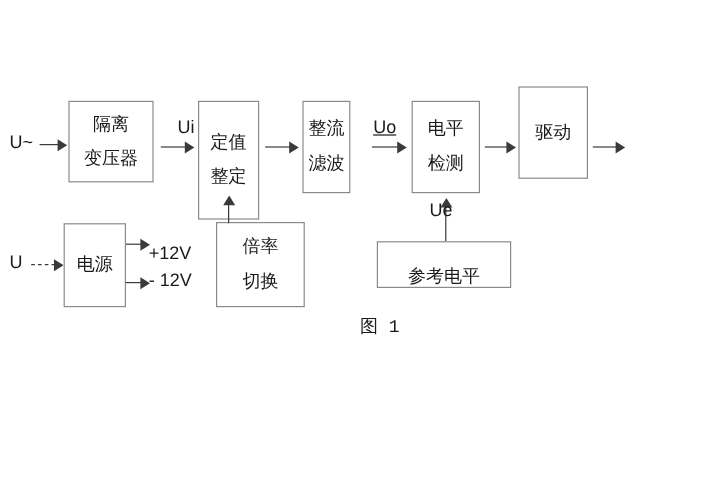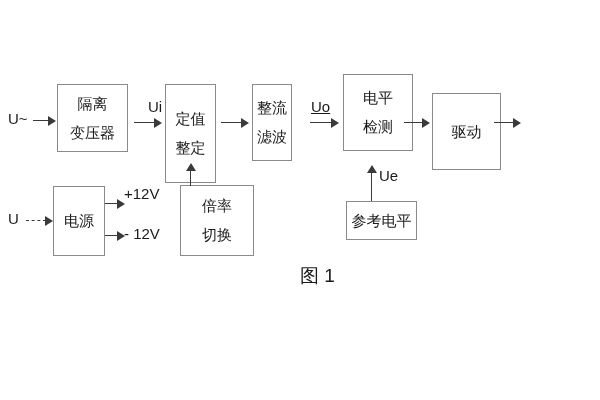--- a/index.html
+++ b/index.html
@@ -60,21 +60,21 @@
   .varrow .head{
     position:absolute;left:-4px;top:0;
     width:0;height:0;
     border-bottom:8px solid #3a3a3a;
     border-left:5px solid transparent;
     border-right:5px solid transparent;
   }
 
   .caption{
     position:absolute;
-    font-size:19px;color:#1a1a1a;white-space:nowrap;
+    font-size:15px;color:#1a1a1a;white-space:nowrap;font-family:Liberation Mono, monospace;
   }
 </style>
 </head>
 <body>
 
 <div id="canvas">
 
   <div class="lbl" style="left:8px;top:111px;">U~</div>
   <div class="harrow" style="left:33px;top:120px;width:23px;">
     <div class="shaft" style="width:16px;"></div>
@@ -106,31 +106,31 @@
     <span class="ln">整流</span>
     <span class="ln">滤波</span>
   </div>
 
   <div class="lbl" style="left:311px;top:99px;text-decoration:underline;">Uo</div>
   <div class="harrow" style="left:310px;top:122px;width:29px;">
     <div class="shaft" style="width:22px;"></div>
       <div class="head"></div>
   </div>
 
-  <div class="box" style="left:343px;top:74px;width:70px;height:77px;text-align:right;">
+  <div class="box" style="left:343px;top:84px;width:57px;height:77px;text-align:right;">
     <span class="ln">电平</span>
     <span class="ln">检测</span>
   </div>
 
   <div class="harrow" style="left:404px;top:122px;width:26px;">
     <div class="shaft" style="width:19px;"></div>
       <div class="head"></div>
   </div>
 
-  <div class="box" style="left:432px;top:93px;width:69px;height:77px;">
+  <div class="box" style="left:432px;top:72px;width:58px;height:77px;">
     <span class="ln">驱动</span>
   </div>
 
   <div class="harrow" style="left:494px;top:122px;width:27px;">
     <div class="shaft" style="width:20px;"></div>
       <div class="head"></div>
   </div>
 
 
   <div class="lbl" style="left:8px;top:211px;">U</div>
@@ -140,21 +140,21 @@
   </div>
 
   <div class="box" style="left:53px;top:186px;width:52px;height:70px;">
     <span class="ln">电源</span>
   </div>
 
   <div class="harrow" style="left:105px;top:203px;width:20px;">
     <div class="shaft" style="width:13px;"></div>
       <div class="head"></div>
   </div>
-  <div class="lbl" style="left:124px;top:186px;">+12V</div>
+  <div class="lbl" style="left:124px;top:204px;">+12V</div>
 
   <div class="harrow" style="left:105px;top:235px;width:20px;">
     <div class="shaft" style="width:13px;"></div>
       <div class="head"></div>
   </div>
   <div class="lbl" style="left:124px;top:226px;">- 12V</div>
 
   <div class="box" style="left:180px;top:185px;width:74px;height:71px;">
     <span class="ln">倍率</span>
     <span class="ln">切换</span>
@@ -162,21 +162,21 @@
 
   <div class="varrow" style="left:190px;top:163px;height:23px;">
     <div class="shaft" style="height:18px;"></div>
       <div class="head"></div>
   </div>
 
   <div class="varrow" style="left:371px;top:165px;height:36px;">
     <div class="shaft" style="height:30px;"></div>
       <div class="head"></div>
   </div>
-  <div class="lbl" style="left:379px;top:168px;">Ue</div>
+  <div class="lbl" style="left:358px;top:168px;">Ue</div>
 
-  <div class="box" style="left:346px;top:201px;width:71px;height:39px;">
+  <div class="box" style="left:314px;top:201px;width:112px;height:39px;justify-content:flex-end;">
     <span class="ln">参考电平</span>
   </div>
 
   <div class="caption" style="left:300px;top:263px;">图 1</div>
 
 </div>
 
 </body></html>

